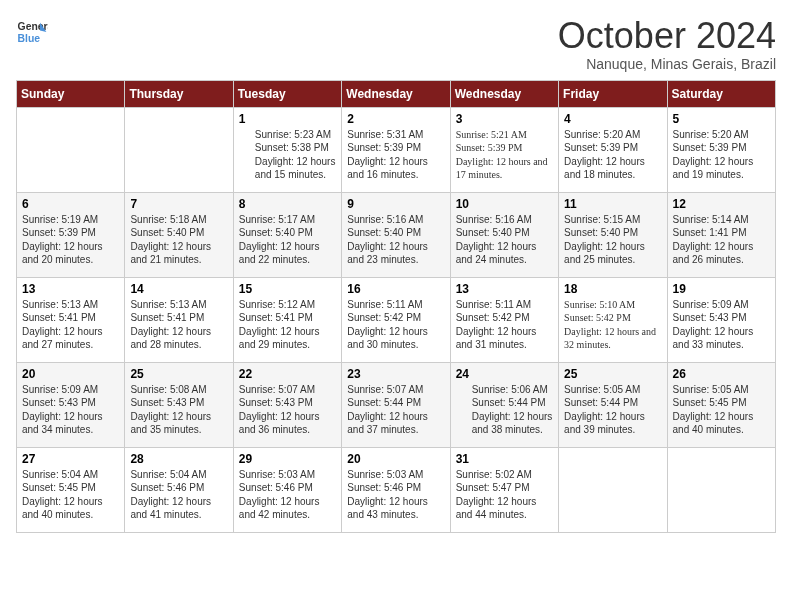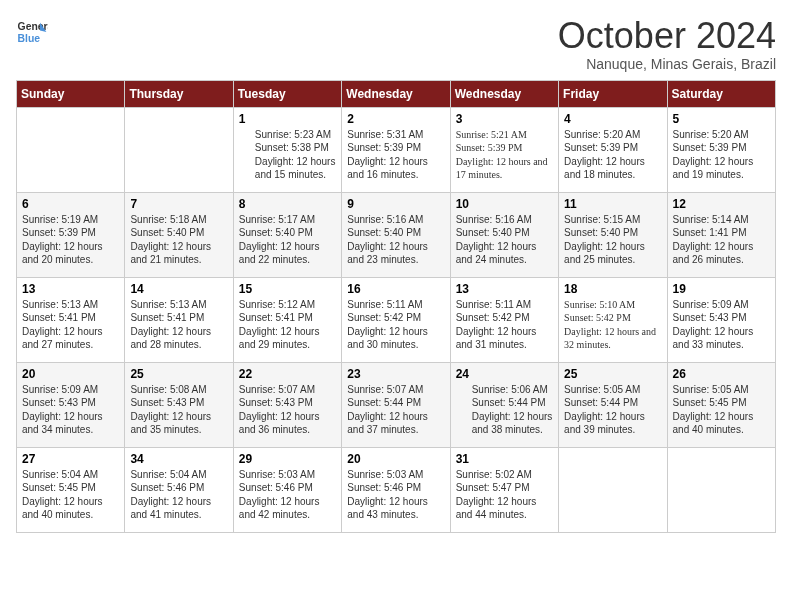--- a/index.html
+++ b/index.html
@@ -273,21 +273,21 @@
         </td>
       </tr>
       <tr>
         <td>
           <div class="day-num">27</div>
           <div class="day-detail" style="white-space: pre-line;">Sunrise: 5:04 AM
 Sunset: 5:45 PM
 Daylight: 12 hours and 40 minutes.</div>
         </td>
         <td>
-          <div class="day-num">34</div>
+          <div class="day-num">28</div>
           <div class="day-detail" style="white-space: pre-line;">Sunrise: 5:04 AM
 Sunset: 5:46 PM
 Daylight: 12 hours and 41 minutes.</div>
         </td>
         <td>
           <div class="day-num">29</div>
           <div class="day-detail" style="white-space: pre-line;">Sunrise: 5:03 AM
 Sunset: 5:46 PM
 Daylight: 12 hours and 42 minutes.</div>
         </td>

